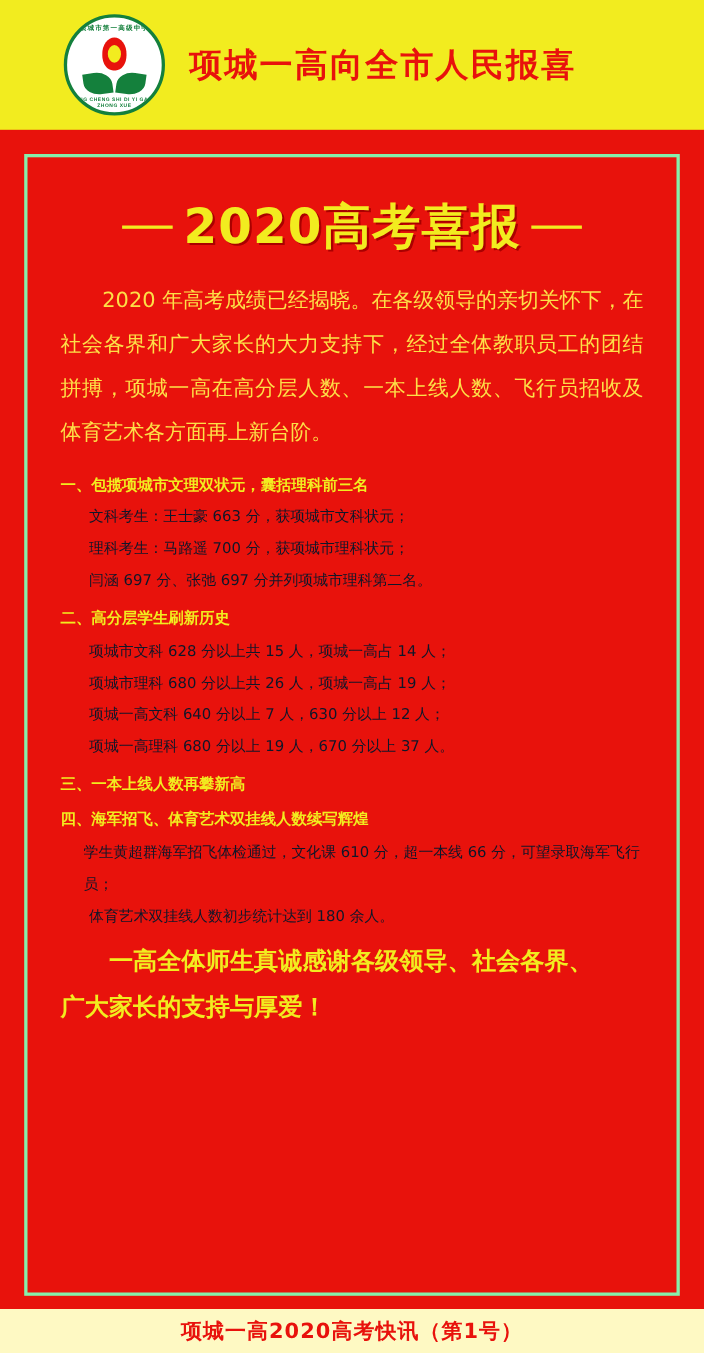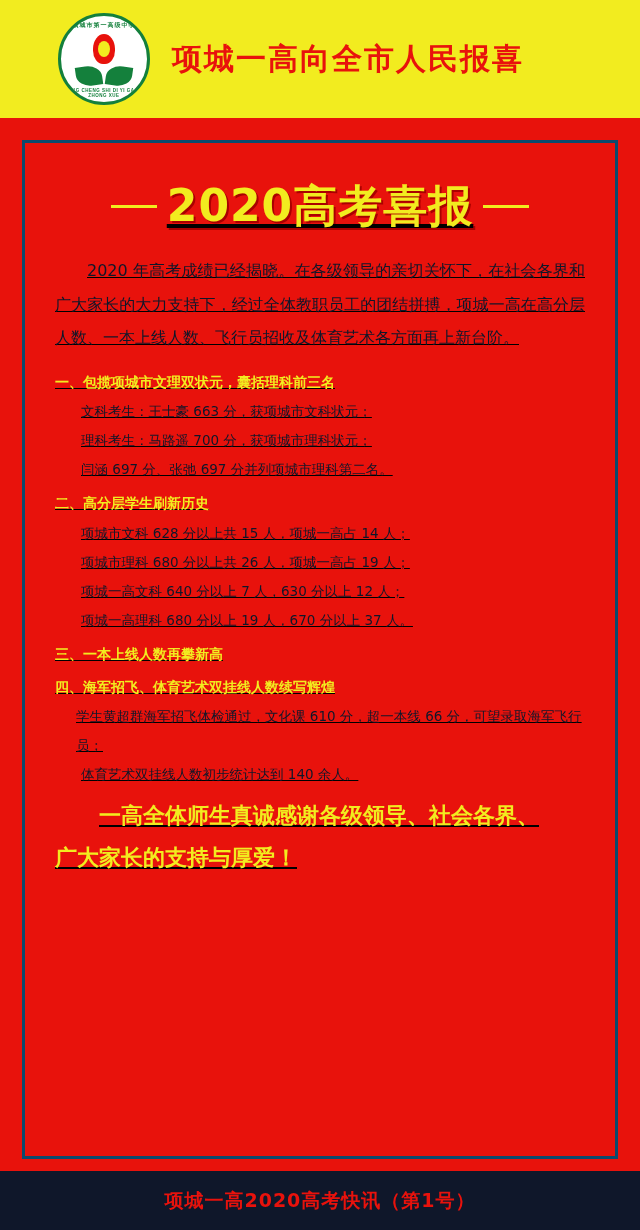--- a/index.html
+++ b/index.html
@@ -105,26 +105,25 @@
     font-family: Liberation Mono, monospace;
   }
 
   
   .body-wrap {
     flex: 1 1 auto;
     padding: 22px 22px 12px 22px;
     box-sizing: border-box;
   }
   .frame {
-    border: 3px solid #0c4a6e;
+    border: 3px solid #86efac;
     height: 100%;
     box-sizing: border-box;
     padding: 20px 30px 20px 30px;
     position: relative;
-    text-decoration: underline;
   }
 
   .title-row {
     display: flex;
     align-items: center;
     justify-content: center;
     margin-top: 14px;
     margin-bottom: 18px;
   }
   .title-row .rule {
@@ -138,22 +137,22 @@
     font-weight: bold;
     color: #f2ec1f;
     letter-spacing: 1px;
     margin: 0 10px;
     white-space: nowrap;
     font-family: "DejaVu Sans", "Liberation Sans", sans-serif;
     text-shadow: 2px 2px 0 #a00;
   }
 
   .intro {
-    color: #0f172a;
-    font-size: 16px;
+    color: #fde047;
+    font-size: 19px;
     line-height: 2.1;
     text-align: justify;
     text-indent: 2em;
     margin: 0 0 14px 0;
     font-family: "DejaVu Sans", "Liberation Serif", serif;
   }
 
   .section {
     margin-bottom: 6px;
   }
@@ -181,22 +180,22 @@
     color: #f2ec1f;
     font-size: 22px;
     font-weight: bold;
     line-height: 1.9;
     font-family: "DejaVu Sans", "Liberation Sans", sans-serif;
   }
   .closing .l1 { text-indent: 2em; }
 
   
   .footer {
-    height: 59px;
-    background: #0f172a;
+    height: 40px;
+    background: #fef9c3;
     display: flex;
     align-items: center;
     justify-content: center;
     flex: 0 0 auto;
     text-align: right;
   }
   .footer-text {
     color: #e8120c;
     font-size: 19px;
     font-weight: bold;
@@ -248,21 +247,21 @@
         <div class="section-line">项城一高理科 680 分以上 19 人，670 分以上 37 人。</div>
       </div>
 
       <div class="section">
         <div class="section-head">三、一本上线人数再攀新高</div>
       </div>
 
       <div class="section">
         <div class="section-head">四、海军招飞、体育艺术双挂线人数续写辉煌</div>
         <div class="section-line indent-hang">学生黄超群海军招飞体检通过，文化课 610 分，超一本线 66 分，可望录取海军飞行员；</div>
-        <div class="section-line">体育艺术双挂线人数初步统计达到 140 余人。</div>
+        <div class="section-line">体育艺术双挂线人数初步统计达到 180 余人。</div>
       </div>
 
       <div class="closing">
         <div class="l1">一高全体师生真诚感谢各级领导、社会各界、</div>
         <div class="l2">广大家长的支持与厚爱！</div>
       </div>
 
     </div>
   </div>
 

